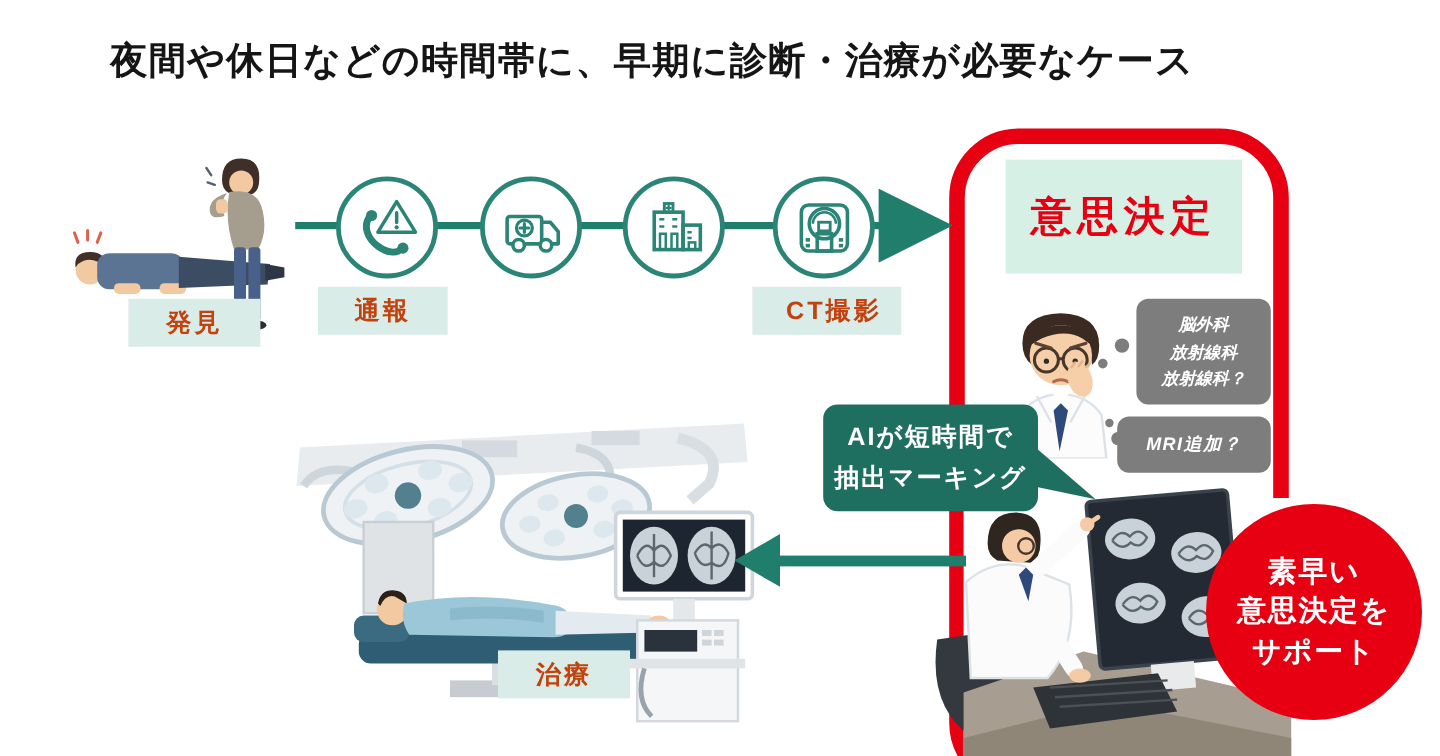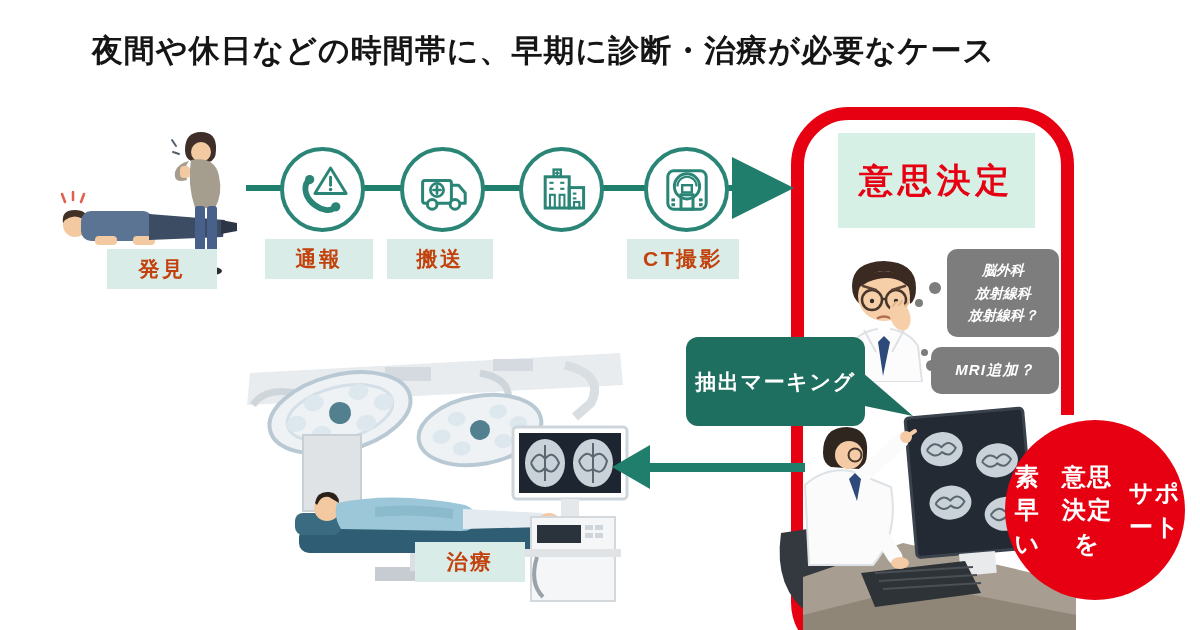--- a/index.html
+++ b/index.html
@@ -18,21 +18,21 @@
   .decisionbox{left:838px;top:133px;width:197px;height:95px;background:#d6f0e6;z-index:4;
                display:flex;align-items:center;justify-content:center;font-size:34px;font-weight:800;
                color:#e60012;letter-spacing:.14em;}
   .graybubble{background:#7d7d7e;border-radius:10px;color:#fff;font-weight:700;z-index:4;
               display:flex;flex-direction:column;align-items:center;justify-content:center;font-style:italic;}
   .dot{background:#7d7d7e;border-radius:50%;z-index:4;}
   .aibubble{left:686px;top:337px;width:179px;height:89px;background:#1f6f60;border-radius:12px;z-index:6;
             display:flex;flex-direction:column;align-items:center;justify-content:center;color:#fff;
             font-size:21px;font-weight:700;letter-spacing:.08em;line-height:1.6;}
   .badge{left:1005px;top:420px;width:180px;height:180px;border-radius:50%;background:#e60012;z-index:8;
-         display:flex;flex-direction:row;align-items:center;justify-content:center;color:#fff;
+         display:flex;flex-direction:column;align-items:center;justify-content:center;color:#fff;
          font-size:24px;font-weight:800;letter-spacing:.06em;line-height:1.4;text-align:center;}
   .deskscene{left:803px;top:415px;width:273px;height:215px;background:#fff;z-index:5;overflow:visible;}
   .z6{z-index:6;} .z2{z-index:2;} .z4{z-index:4;}
   .line{display:block;}
 </style>
 </head>
 <body>
 
 <div class="stage">
 
@@ -132,24 +132,21 @@
           <rect x="24" y="72" width="6" height="5"></rect>
         <rect x="70" y="64" width="6" height="5"></rect>
           <rect x="70" y="72" width="6" height="5"></rect>
         </g>
     </svg>
   </div>
 
   <div class="abs steplabel" style="left:265px;width:108px;">
     <span>通報</span>
     </div>
-  <div class="abs steplabel" style="left:387px;width:106px;">
-    <span>搬送</span>
-    </div>
-  <div class="abs steplabel" style="left:627px;width:112px;">
+  <div class="abs steplabel" style="left:627px;width:112px;padding-left:12px;">
     <span>CT撮影</span>
     </div>
 
   <svg class="abs z4" style="left:732px;top:157px;" width="66" height="62" viewBox="0 0 66 62">
     <polygon points="0,0 62,31 0,62" fill="#1f7e6c"></polygon>
   </svg>
 
   <div class="abs phone"></div>
 
   <div class="abs decisionbox">
@@ -226,20 +223,21 @@
         <circle cx="103" cy="22" r="6" fill="#f5cba6"></circle>
         <line x1="103" y1="22" x2="112" y2="16" stroke="#f5cba6" stroke-width="4" stroke-linecap="round"></line>
         <path d="M60,92 L92,142" stroke="#fbfbfb" stroke-width="15" stroke-linecap="round"></path>
         <ellipse cx="97" cy="148" rx="9" ry="6" fill="#f5cba6"></ellipse>
         <polygon points="52,58 46,64 54,86 58,64" fill="#2e4a7a"></polygon>
       </g>
     </svg>
   </div>
 
   <div class="abs aibubble">
+    <span class="line">AIが短時間で</span>
     <span class="line">抽出マーキング</span>
   </div>
   <svg class="abs z6" style="left:855px;top:358px;" width="62" height="62" viewBox="0 0 62 62">
     <polygon points="0,8 58,58 0,46" fill="#1f6f60"></polygon>
   </svg>
 
   <svg class="abs z6" style="left:610px;top:438px;" width="195" height="58" viewBox="0 0 195 58">
     <rect x="38" y="25" width="157" height="9" fill="#1f7e6c"></rect>
     <polygon points="40,7 40,51 2,29" fill="#1f7e6c"></polygon>
   </svg>

